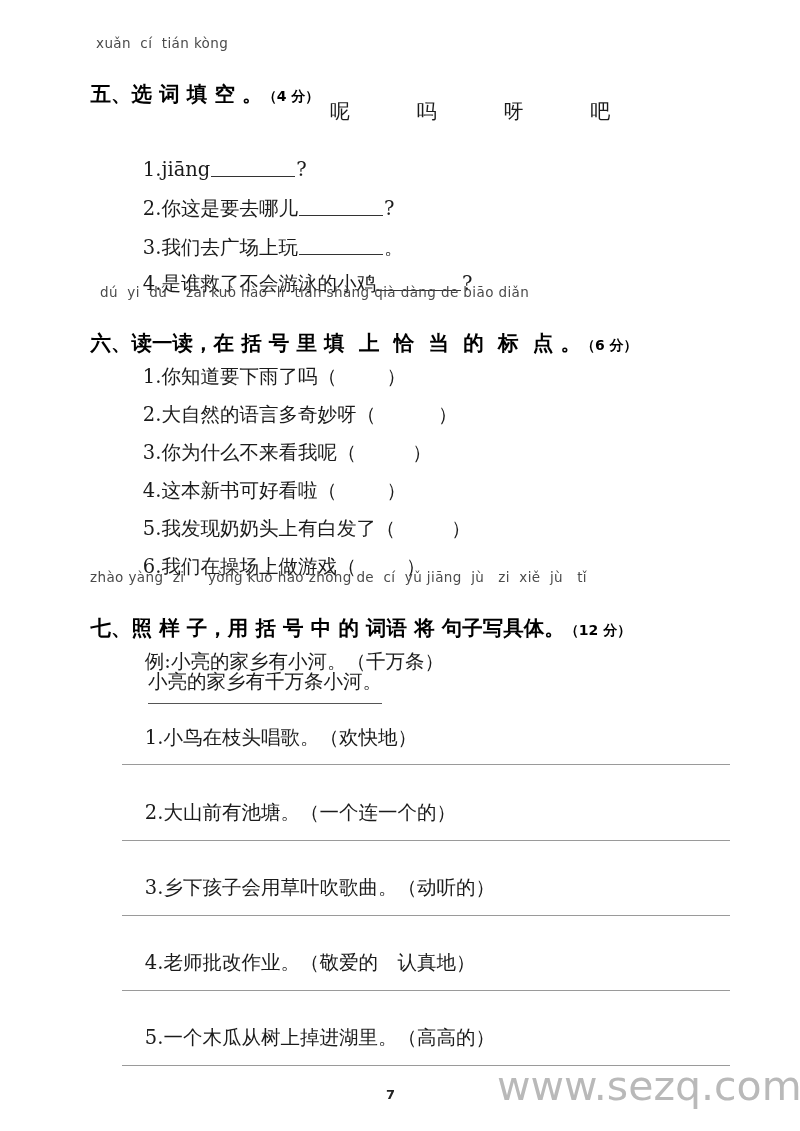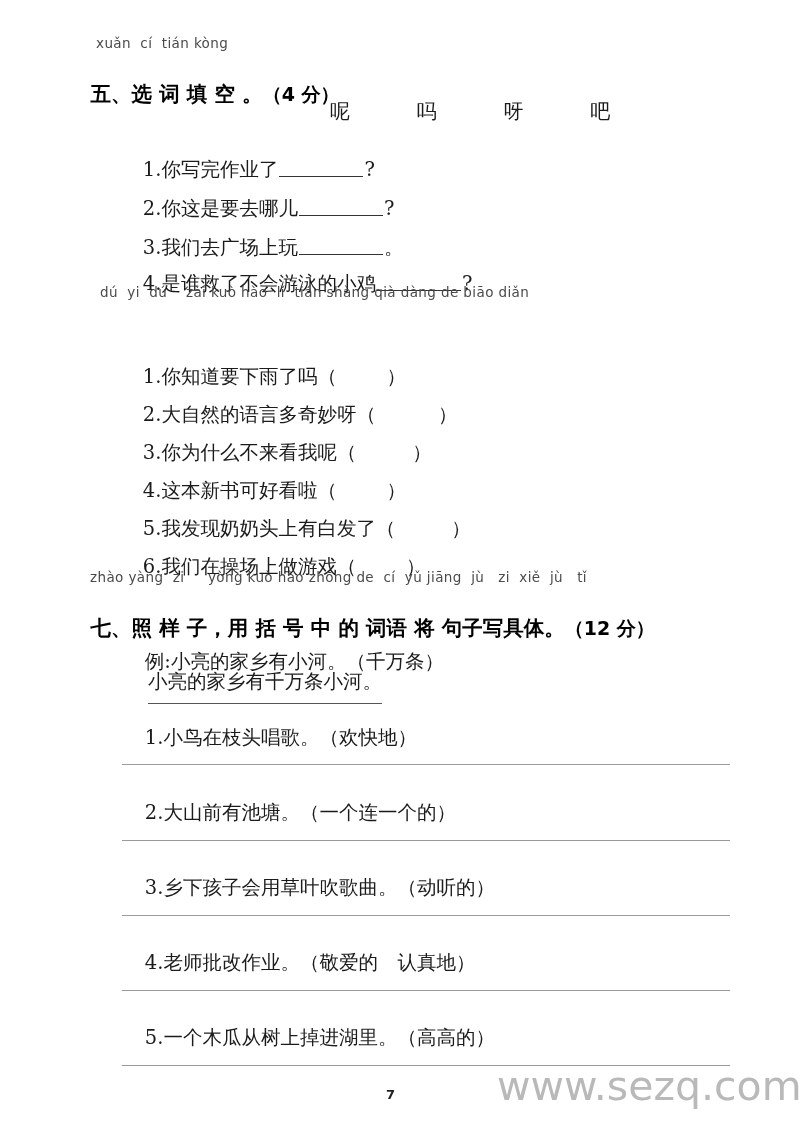--- a/index.html
+++ b/index.html
@@ -36,21 +36,21 @@
   .sec-head {
     font-family: "DejaVu Sans", "Liberation Sans", sans-serif;
     font-weight: bold;
     font-size: 20.5px;
     color: #000;
     line-height: 1.25;
     white-space: pre;
   }
   .sec-head .score {
     font-weight: bold;
-    font-size: 19px;
+    font-size: 14px;
   }
 
   
   .q {
     font-size: 19.5px;
     line-height: 1.0;
     color: #1b1b1b;
     white-space: pre;
   }
   .q .num {
@@ -115,37 +115,40 @@
 
   <div class="abs pinyin" style="left:96px; top:36px;">xuǎn  cí  tián kòng</div>
 
   <div class="abs sec-head" style="left:62px; top:56px;">
     <span>五、选 词 填 空 。</span><span class="score">（4 分）</span>
   </div>
 
   <div class="abs wordbank" style="left:330px; top:98px;">呢  吗  呀  吧</div>
 
   <div class="abs q" style="left:118px; top:138px;">
-    <span class="num">1.</span><span>你写完作业了</span><span class="blank" style="width:84px;"></span><span>?</span>
+    <span class="num">1.</span><span>jiāng</span><span class="blank" style="width:84px;"></span><span>?</span>
   </div>
 
   <div class="abs q" style="left:118px; top:177px;">
     <span class="num">2.</span><span>你这是要去哪儿</span><span class="blank" style="width:84px;"></span><span>?</span>
   </div>
 
   <div class="abs q" style="left:118px; top:216px;">
     <span class="num">3.</span><span>我们去广场上玩</span><span class="blank" style="width:84px;"></span><span>。</span>
   </div>
 
   <div class="abs q" style="left:118px; top:252px;">
     <span class="num">4.</span><span>是谁救了不会游泳的小鸡</span><span class="blank" style="width:84px;"></span><span>?</span>
   </div>
 
   <div class="abs pinyin" style="left:100px; top:285px;">dú  yi  dú    zài kuò hào  lǐ  tián shàng qià dàng de biāo diǎn</div>
 
+  <div class="abs sec-head" style="left:62px; top:305px;">
+    <span>六、读一读，在 括 号 里 填  上  恰  当  的  标  点 。</span><span class="score">（6 分）</span>
+  </div>
 
   <div class="abs q" style="left:118px; top:347px;">
     <span class="num">1.</span><span>你知道要下雨了吗（        ）</span>
   </div>
   <div class="abs q" style="left:118px; top:385px;">
     <span class="num">2.</span><span>大自然的语言多奇妙呀（          ）</span>
   </div>
   <div class="abs q" style="left:118px; top:423px;">
     <span class="num">3.</span><span>你为什么不来看我呢（         ）</span>
   </div>

